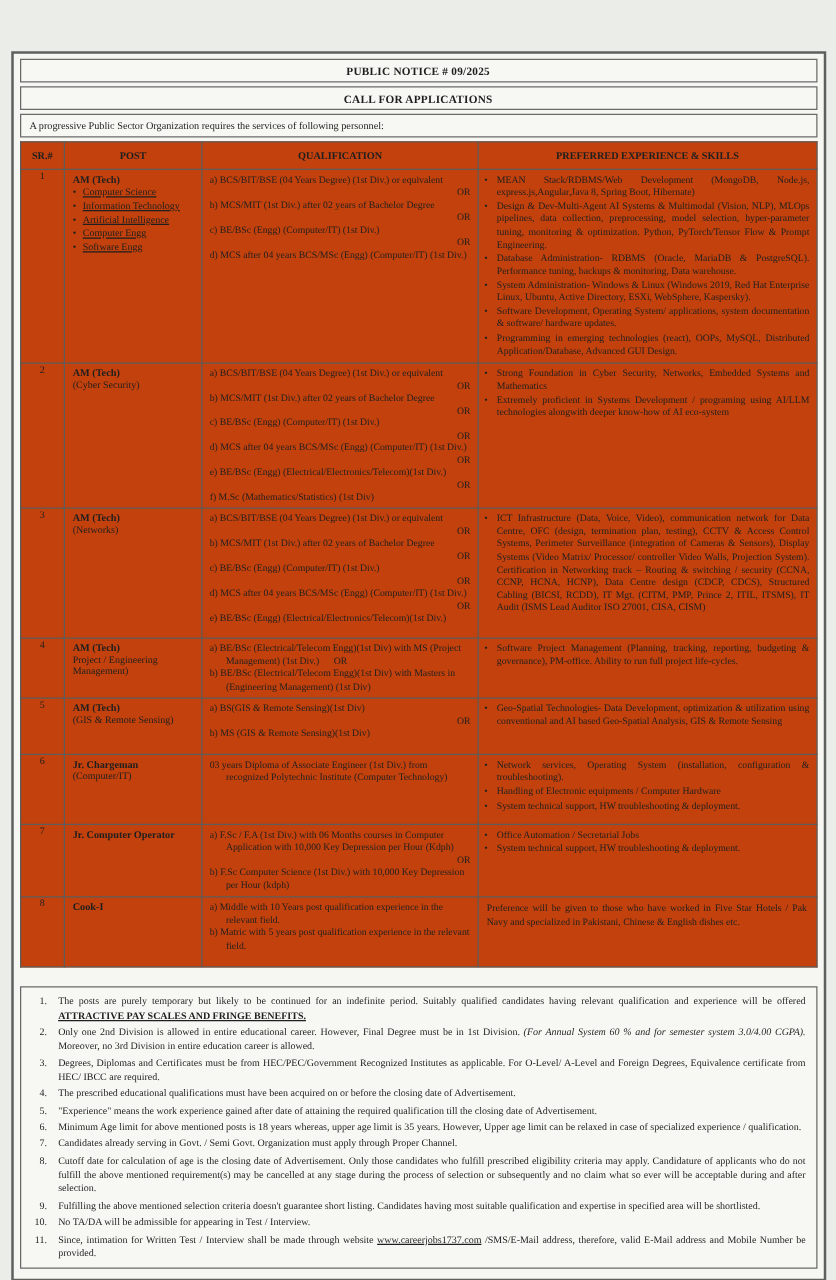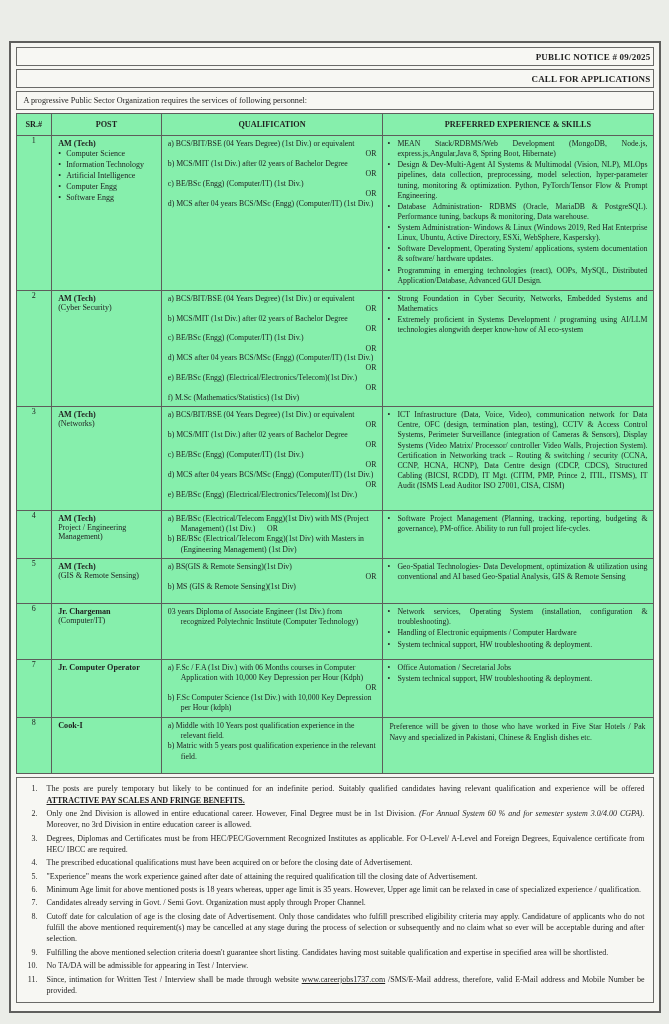--- a/index.html
+++ b/index.html
@@ -15,35 +15,35 @@
     background: #f6f6f2;
     border: 2px solid #5f5f5d;
     padding: 4px 5px 5px;
   }
   .box {
     border: 1px solid #6a6a68;
     background: #f7f7f3;
     margin-bottom: 3px;
   }
   .title-box {
-    text-align: right;
+    text-align: center;
     font-weight: bold;
     font-size: 9px;
     padding: 4px 2px 3px;
     letter-spacing: .2px;
   }
   .intro-box {
     font-size: 8.2px;
     padding: 4px 7px;
   }
   table.jobs {
     width: 100%;
     border-collapse: collapse;
-    margin-bottom: 3px;
-    background: #86efac;
+    margin-bottom: 15px;
+    background: #c2410c;
   }
   table.jobs th, table.jobs td {
     border: 1px solid #5d5d5b;
     vertical-align: top;
   }
   table.jobs th {
     font-size: 8.2px;
     font-weight: bold;
     text-align: center;
     padding: 6px 2px;
@@ -55,21 +55,21 @@
   }
   td.c-post {
     vertical-align: middle;
     padding: 3px 3px 3px 6px;
     font-size: 8px;
   }
   .post-title { font-weight: bold; font-size: 8.2px; }
   .post-sub { font-size: 8px; }
   .pb-row { display: flex; gap: 3px; margin-top: 1px; }
   .pb-mark { width: 5px; flex: none; font-size: 8px; line-height: 1.25; }
-  .pb-text { font-size: 8px; line-height: 1.25; }
+  .pb-text { font-size: 8px; line-height: 1.25; text-decoration: underline; }
   td.c-qual { padding: 3px 6px; font-size: 7.8px; }
   .q-line { padding-left: 13px; text-indent: -13px; line-height: 1.3; }
   .q-or { text-align: right; padding-left: 0; text-indent: 0; line-height: 1.25; }
   td.c-skill { padding: 3px 5px 3px 4px; font-size: 7.8px; }
   .s-row { display: flex; gap: 4px; margin-bottom: 1px; }
   .s-mark { width: 6px; flex: none; line-height: 1.3; }
   .s-text { flex: 1; text-align: justify; line-height: 1.3; }
   .s-note { text-align: justify; line-height: 1.35; padding: 1px 2px; }
   
   tbody tr:nth-child(1) td { height: 130px; }

